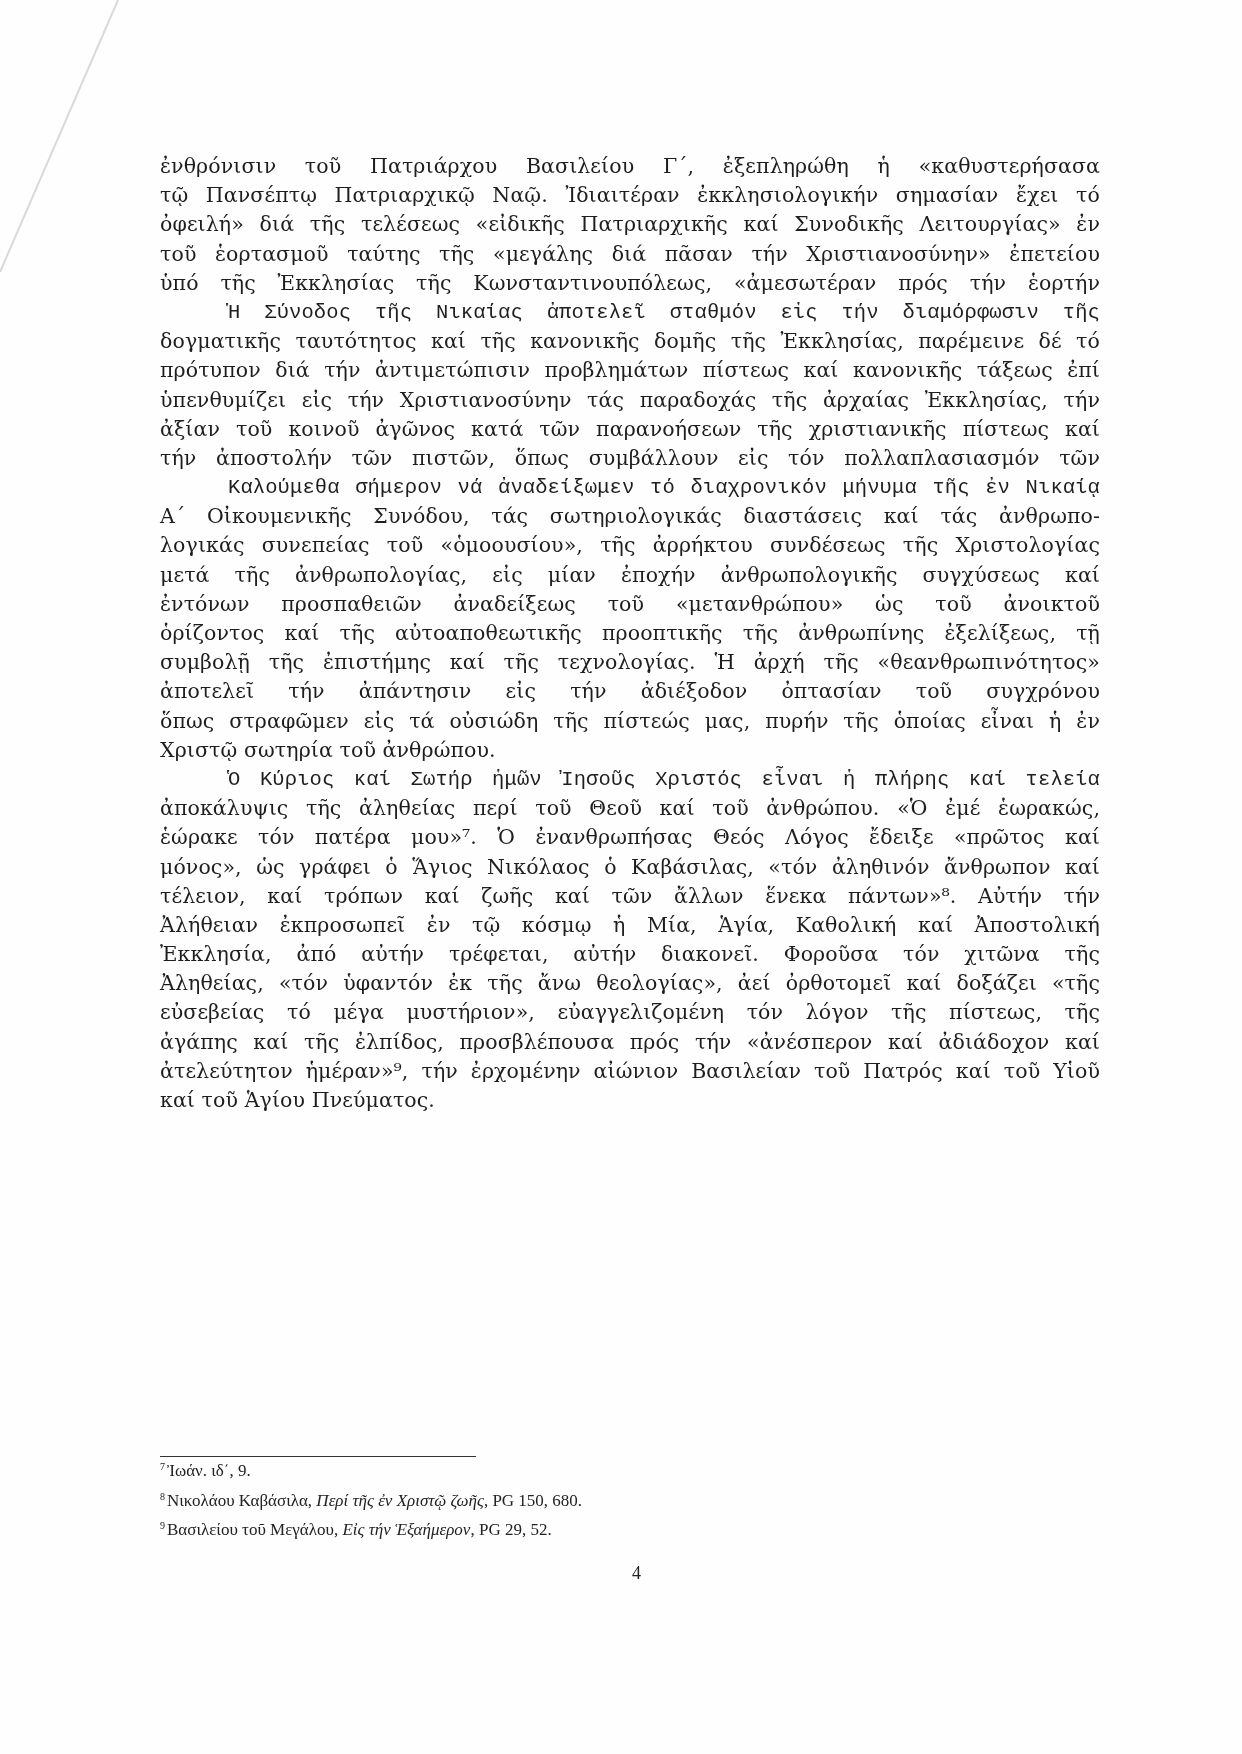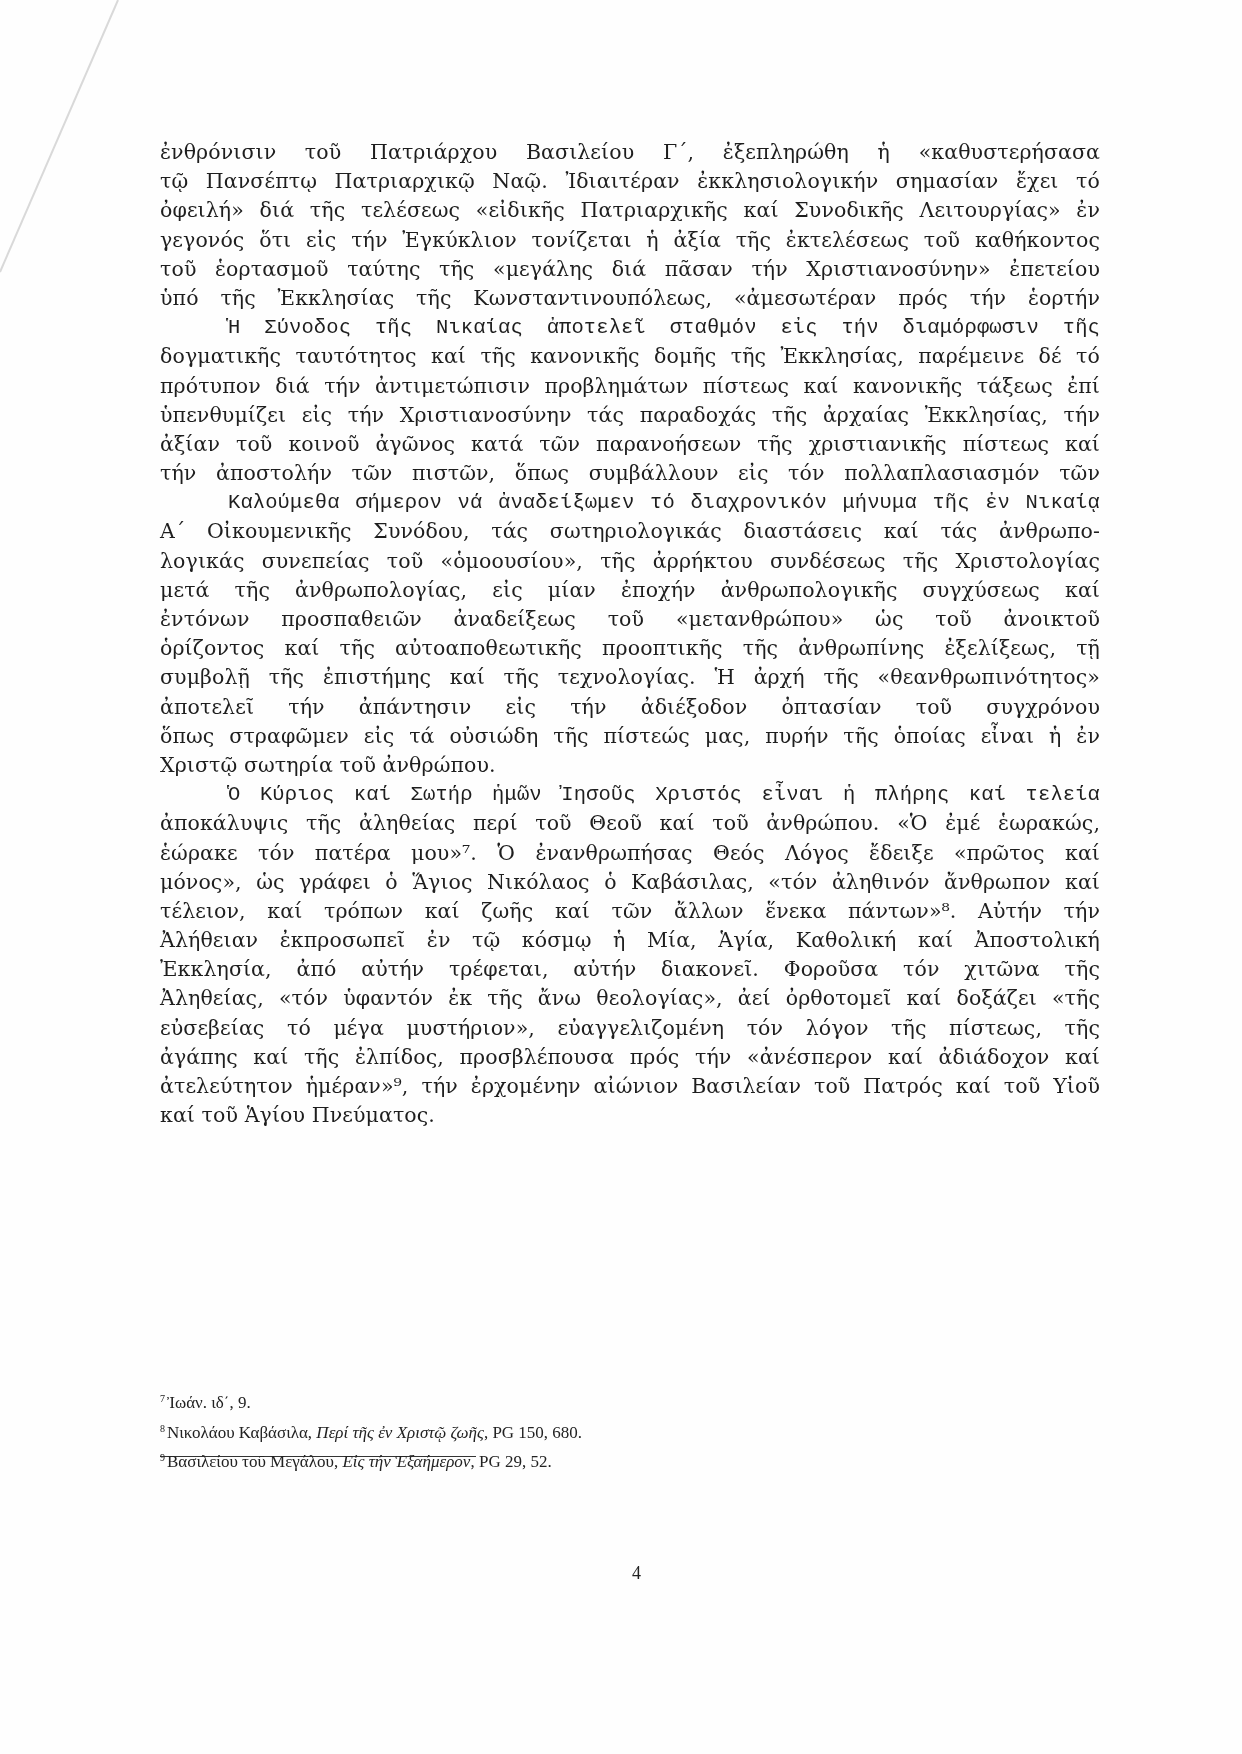--- a/index.html
+++ b/index.html
@@ -8,40 +8,40 @@
       background: #fefefe;
       position: relative; overflow: hidden;
       font-family: "DejaVu Serif", "Liberation Serif", serif;
       color: #1e1e1e;
     }
     .scan-edge {
       position: absolute; left: 0; top: 0; width: 1242px; height: 1754px;
       pointer-events: none;
     }
     .page-body {
-      position: absolute; left: 160px; top: 138px; width: 940px;
+      position: absolute; left: 160px; top: 152px; width: 940px;
     }
     .line {
       display: block;
       height: 29.2px;
       line-height: 29.2px;
       font-size: 20.5px;
       white-space: nowrap;
       text-align: justify;
       text-align-last: justify;
       letter-spacing: 0.1px;
     }
     .line.last { text-align-last: left; }
     .line.indent { padding-left: 68px; font-family: Liberation Mono, monospace; }
     .footnote-rule {
       position: absolute; left: 160px; top: 1456px; width: 316px; height: 0;
       border-top: 1.5px solid #333;
     }
     .footnotes {
-      position: absolute; left: 160px; top: 1386px; width: 700px;
+      position: absolute; left: 160px; top: 1454px; width: 700px;
       font-family: "Liberation Serif", "DejaVu Serif", serif;
       font-size: 17px; line-height: 25.5px; color: #222;
     }
     .fn { display: block; white-space: nowrap; }
     .fn sup { font-size: 10px; vertical-align: 6px; margin-right: 2px; }
     .fn i { font-style: italic; }
     .page-number {
       position: absolute; left: 632px; top: 1563px;
       font-family: "Liberation Serif", "DejaVu Serif", serif;
       font-size: 18px; color: #222;
@@ -52,21 +52,20 @@
 
 <svg class="scan-edge" width="1242" height="1754">
   <path d="M118 0 L 0 272" stroke="#d9d9d9" stroke-width="2" fill="none"></path>
 </svg>
 
 <div class="page-body" id="page-body">
     <div>
       <span class="line">ἐνθρόνισιν τοῦ Πατριάρχου Βασιλείου Γ΄, ἐξεπληρώθη ἡ «καθυστερήσασα</span>
       <span class="line">τῷ Πανσέπτῳ Πατριαρχικῷ Ναῷ. Ἰδιαιτέραν ἐκκλησιολογικήν σημασίαν ἔχει τό</span>
       <span class="line">ὀφειλή» διά τῆς τελέσεως «εἰδικῆς Πατριαρχικῆς καί Συνοδικῆς Λειτουργίας» ἐν</span>
-      <span class="line">γεγονός ὅτι εἰς τήν Ἐγκύκλιον τονίζεται ἡ ἀξία τῆς ἐκτελέσεως τοῦ καθήκοντος</span>
       <span class="line">τοῦ ἑορτασμοῦ ταύτης τῆς «μεγάλης διά πᾶσαν τήν Χριστιανοσύνην» ἐπετείου</span>
       <span class="line">ὑπό τῆς Ἐκκλησίας τῆς Κωνσταντινουπόλεως, «ἀμεσωτέραν πρός τήν ἑορτήν</span>
     </div>
     <div>
       <span class="line indent">Ἡ Σύνοδος τῆς Νικαίας ἀποτελεῖ σταθμόν εἰς τήν διαμόρφωσιν τῆς</span>
       <span class="line">δογματικῆς ταυτότητος καί τῆς κανονικῆς δομῆς τῆς Ἐκκλησίας, παρέμεινε δέ τό</span>
       <span class="line">πρότυπον διά τήν ἀντιμετώπισιν προβλημάτων πίστεως καί κανονικῆς τάξεως ἐπί</span>
       <span class="line">ὑπενθυμίζει εἰς τήν Χριστιανοσύνην τάς παραδοχάς τῆς ἀρχαίας Ἐκκλησίας, τήν</span>
       <span class="line">ἀξίαν τοῦ κοινοῦ ἀγῶνος κατά τῶν παρανοήσεων τῆς χριστιανικῆς πίστεως καί</span>
       <span class="line">τήν ἀποστολήν τῶν πιστῶν, ὅπως συμβάλλουν εἰς τόν πολλαπλασιασμόν τῶν</span>

